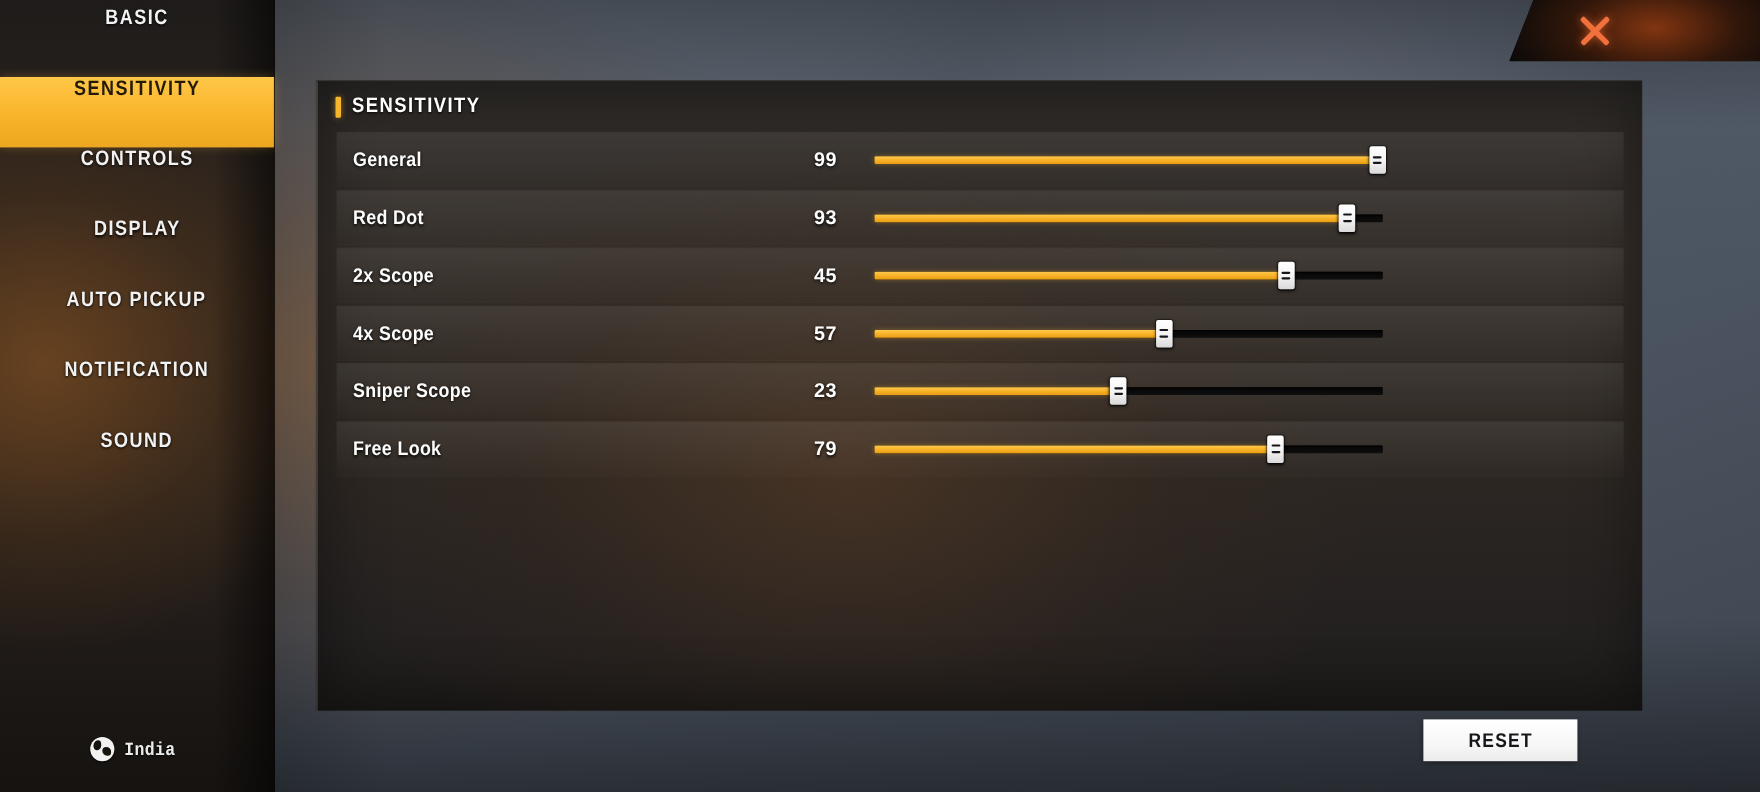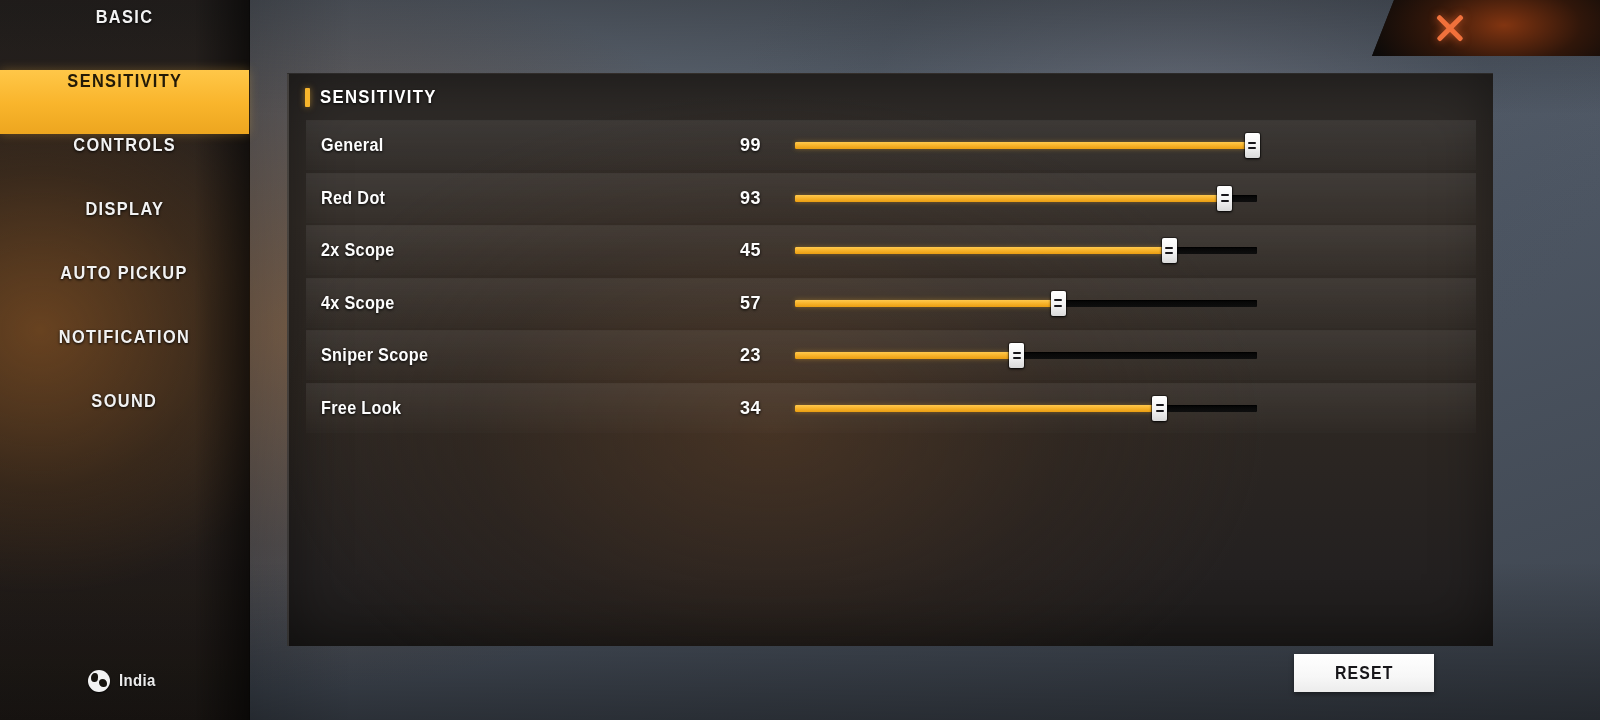--- a/index.html
+++ b/index.html
@@ -52,21 +52,21 @@
   }
   .nav-item > span{ transform:scaleX(0.86); display:inline-block; }
   .nav-item.active{
     background:linear-gradient(to bottom,#ffc748 0%,#f9b52c 52%,#eda61f 100%);
     color:#231a07;
     text-shadow:none;
     box-shadow:0 0 10px rgba(255,190,60,0.28);
   }
   #region-indicator{
     position:absolute; left:0; right:1px; bottom:28px;
-    display:flex; align-items:center; justify-content:center; gap:9px;
+    display:flex; align-items:flex-end; justify-content:center; gap:9px;font-family:Liberation Mono, monospace;
   }
   #globe-icon{
     width:22px; height:22px; border-radius:50%;
     background:#f2f2f2; position:relative; flex:none;
     box-shadow:0 1px 2px rgba(0,0,0,0.8);
     overflow:hidden;
   }
   #globe-icon::before{
     content:""; position:absolute; left:3px; top:3px; width:7px; height:9px;
     background:#17140f; border-radius:55% 40% 50% 45%;
@@ -287,21 +287,21 @@
           <div class="slider-track"></div>
           <div class="slider-fill" style="width: 48%;"></div>
           <div class="slider-handle" style="left: 48%;">
             <i></i>
             <i></i>
           </div>
         </div>
       </div>
       <div class="setting-row">
         <div class="row-label">Free Look</div>
-        <div class="row-value">34</div>
+        <div class="row-value">79</div>
         <div class="slider">
           <div class="slider-track"></div>
           <div class="slider-fill" style="width: 79%;"></div>
           <div class="slider-handle" style="left: 79%;">
             <i></i>
             <i></i>
           </div>
         </div>
       </div>
     </div>

